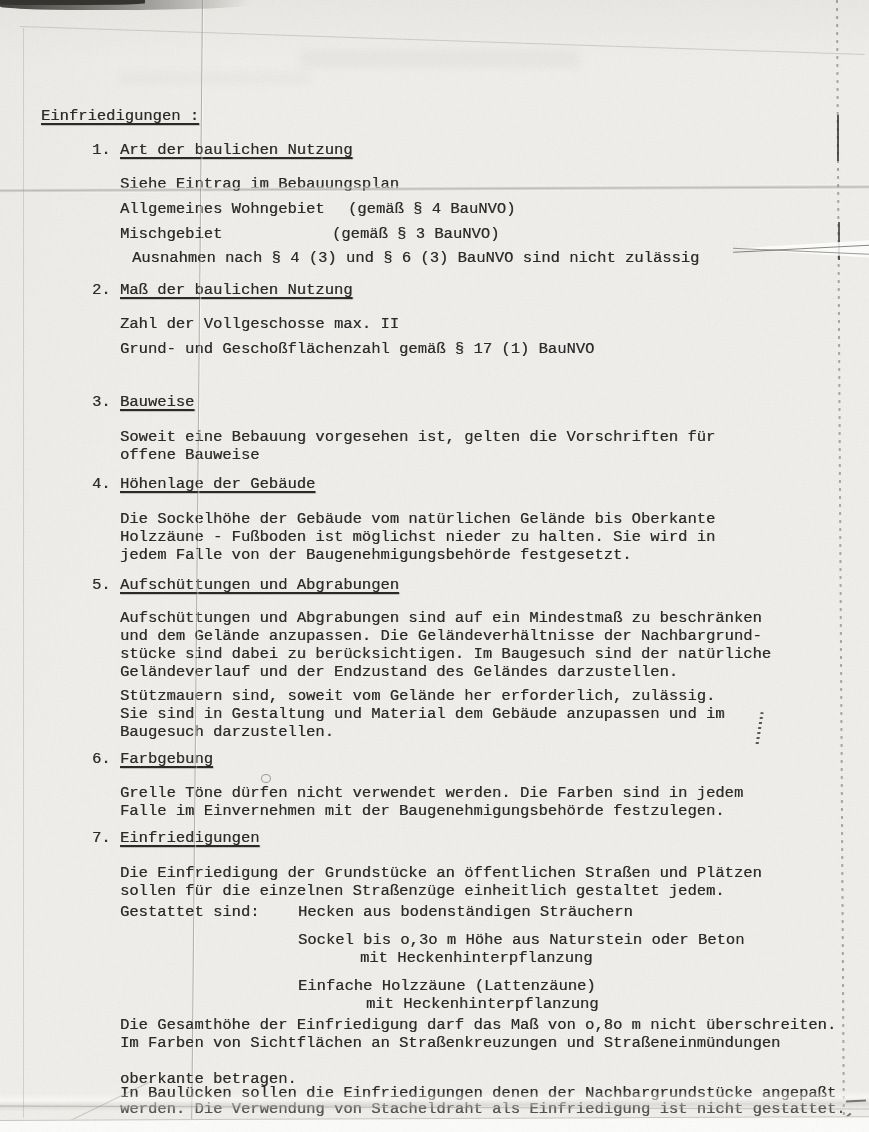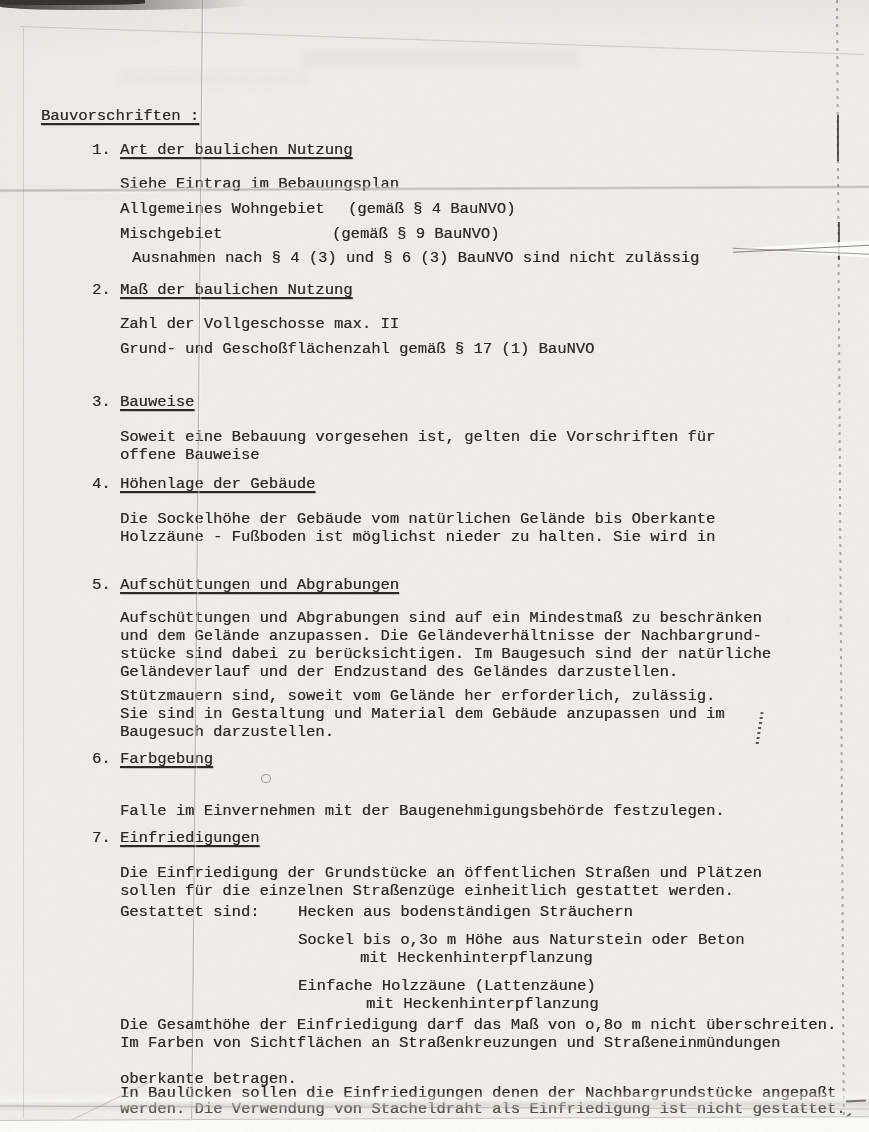--- a/index.html
+++ b/index.html
@@ -110,64 +110,66 @@
   }
   .smudge1{left:300px;top:50px;width:280px;height:18px;background:#8a8984;opacity:0.07;filter:blur(4px);}
   .smudge2{left:120px;top:72px;width:190px;height:12px;background:#8a8984;opacity:0.05;filter:blur(4px);}
   .noise{position:absolute;left:0;top:0;mix-blend-mode:multiply;opacity:0.28;pointer-events:none;}
 </style>
 </head>
 <body>
 
 <div class="page">
 
-  <div class="t h" style="left:41px;top:107px;">Bauvorschriften :</div>
+  <div class="t h" style="left:41px;top:107px;">Einfriedigungen :</div>
 
   <div class="t" style="left:92px;top:141px;">1.</div>
   <div class="t h" style="left:120px;top:141px;">Art der baulichen Nutzung</div>
   <div class="t" style="left:120px;top:175px;">Siehe Eintrag im Bebauungsplan</div>
   <div class="t" style="left:120px;top:200px;">Allgemeines Wohngebiet</div>
   <div class="t" style="left:332px;top:200px;margin-left:16px;">(gemäß § 4 BauNVO)</div>
   <div class="t" style="left:120px;top:225px;">Mischgebiet</div>
-  <div class="t" style="left:332px;top:225px;">(gemäß § 9 BauNVO)</div>
+  <div class="t" style="left:332px;top:225px;">(gemäß § 3 BauNVO)</div>
   <div class="t" style="left:132px;top:249px;">Ausnahmen nach § 4 (3) und § 6 (3) BauNVO sind nicht zulässig</div>
 
   <div class="t" style="left:92px;top:281px;">2.</div>
   <div class="t h" style="left:120px;top:281px;">Maß der baulichen Nutzung</div>
   <div class="t" style="left:120px;top:315px;">Zahl der Vollgeschosse max. II</div>
   <div class="t" style="left:120px;top:340px;">Grund- und Geschoßflächenzahl gemäß § 17 (1) BauNVO</div>
 
   <div class="t" style="left:92px;top:393px;">3.</div>
   <div class="t h" style="left:120px;top:393px;">Bauweise</div>
   <div class="t" style="left:120px;top:428px;">Soweit eine Bebauung vorgesehen ist, gelten die Vorschriften für</div>
   <div class="t" style="left:120px;top:446px;">offene Bauweise</div>
 
   <div class="t" style="left:92px;top:475px;">4.</div>
   <div class="t h" style="left:120px;top:475px;">Höhenlage der Gebäude</div>
   <div class="t" style="left:120px;top:510px;">Die Sockelhöhe der Gebäude vom natürlichen Gelände bis Oberkante</div>
   <div class="t" style="left:120px;top:528px;">Holzzäune - Fußboden ist möglichst nieder zu halten. Sie wird in</div>
+  <div class="t" style="left:120px;top:546px;">jedem Falle von der Baugenehmigungsbehörde festgesetzt.</div>
 
   <div class="t" style="left:92px;top:576px;">5.</div>
   <div class="t h" style="left:120px;top:576px;">Aufschüttungen und Abgrabungen</div>
   <div class="t" style="left:120px;top:609px;">Aufschüttungen und Abgrabungen sind auf ein Mindestmaß zu beschränken</div>
   <div class="t" style="left:120px;top:627px;">und dem Gelände anzupassen. Die Geländeverhältnisse der Nachbargrund-</div>
   <div class="t" style="left:120px;top:663px;">Geländeverlauf und der Endzustand des Geländes darzustellen.</div>
   <div class="t" style="left:120px;top:645px;">stücke sind dabei zu berücksichtigen. Im Baugesuch sind der natürliche</div>
   <div class="t" style="left:120px;top:705px;">Sie sind in Gestaltung und Material dem Gebäude anzupassen und im</div>
   <div class="t" style="left:120px;top:687px;">Stützmauern sind, soweit vom Gelände her erforderlich, zulässig.</div>
   <div class="t" style="left:120px;top:723px;">Baugesuch darzustellen.</div>
 
   <div class="t" style="left:92px;top:750px;">6.</div>
   <div class="t h" style="left:120px;top:750px;">Farbgebung</div>
+  <div class="t" style="left:120px;top:784px;">Grelle Töne dürfen nicht verwendet werden. Die Farben sind in jedem</div>
   <div class="t" style="left:120px;top:802px;">Falle im Einvernehmen mit der Baugenehmigungsbehörde festzulegen.</div>
 
   <div class="t" style="left:92px;top:829px;">7.</div>
   <div class="t h" style="left:120px;top:829px;">Einfriedigungen</div>
   <div class="t" style="left:120px;top:864px;">Die Einfriedigung der Grundstücke an öffentlichen Straßen und Plätzen</div>
-  <div class="t" style="left:120px;top:882px;">sollen für die einzelnen Straßenzüge einheitlich gestattet werden.</div>
+  <div class="t" style="left:120px;top:882px;">sollen für die einzelnen Straßenzüge einheitlich gestaltet jedem.</div>
 
   <div class="t" style="left:120px;top:903px;">Gestattet sind:</div>
   <div class="t" style="left:298px;top:903px;">Hecken aus bodenständigen Sträuchern</div>
   <div class="t" style="left:298px;top:931px;">Sockel bis o,3o m Höhe aus Naturstein oder Beton</div>
   <div class="t" style="left:360px;top:949px;">mit Heckenhinterpflanzung</div>
   <div class="t" style="left:298px;top:977px;">Einfache Holzzäune (Lattenzäune)</div>
   <div class="t" style="left:366px;top:995px;">mit Heckenhinterpflanzung</div>
 
   <div class="t" style="left:120px;top:1016px;">Die Gesamthöhe der Einfriedigung darf das Maß von o,8o m nicht überschreiten.</div>
   <div class="t" style="left:120px;top:1034px;">Im Farben von Sichtflächen an Straßenkreuzungen und Straßeneinmündungen</div>

